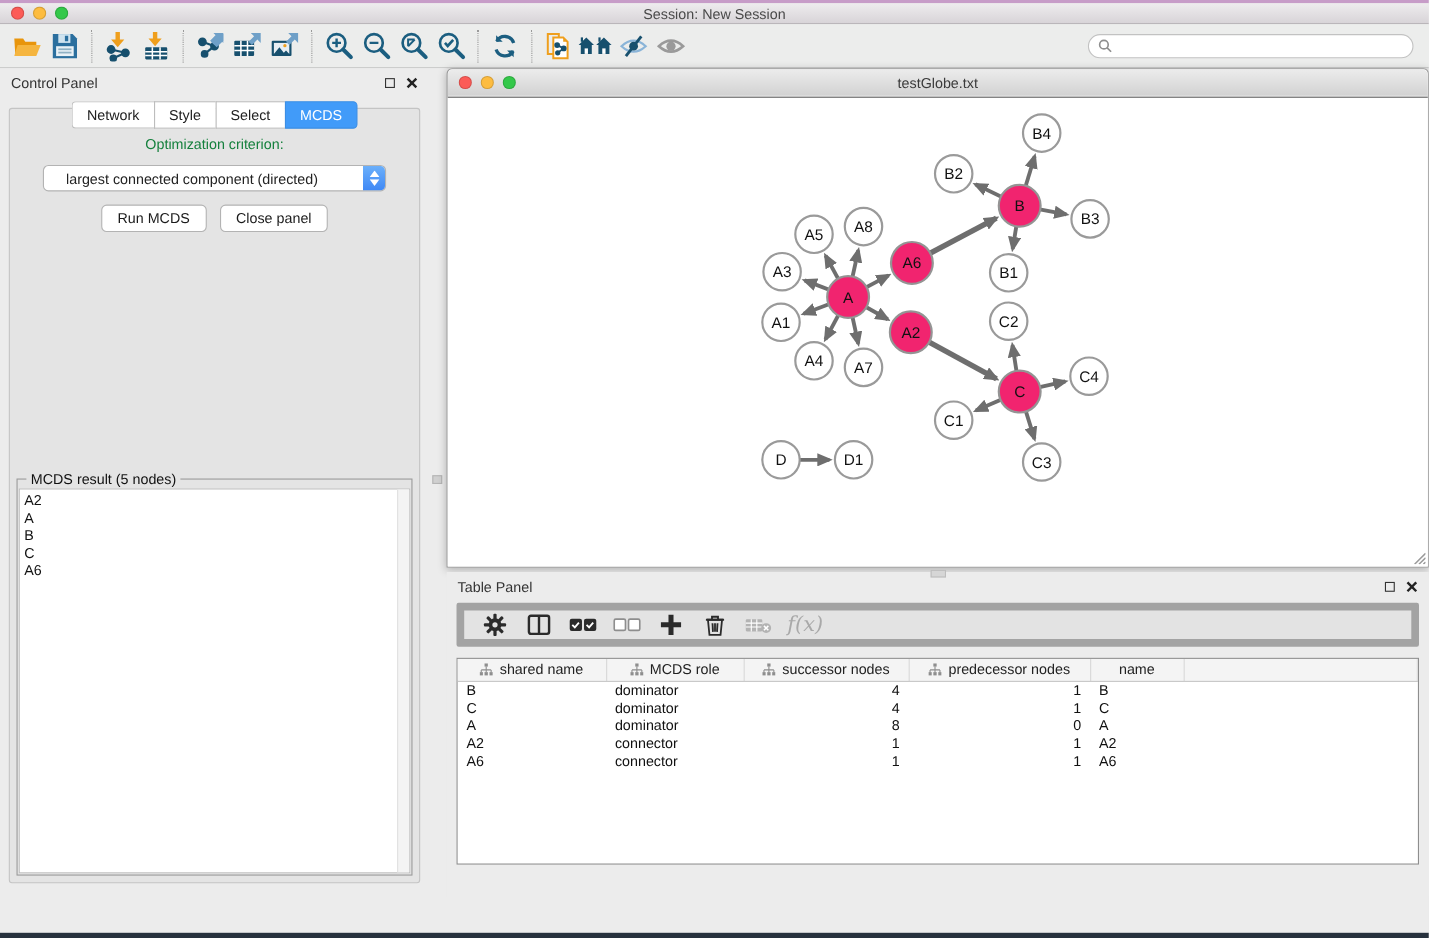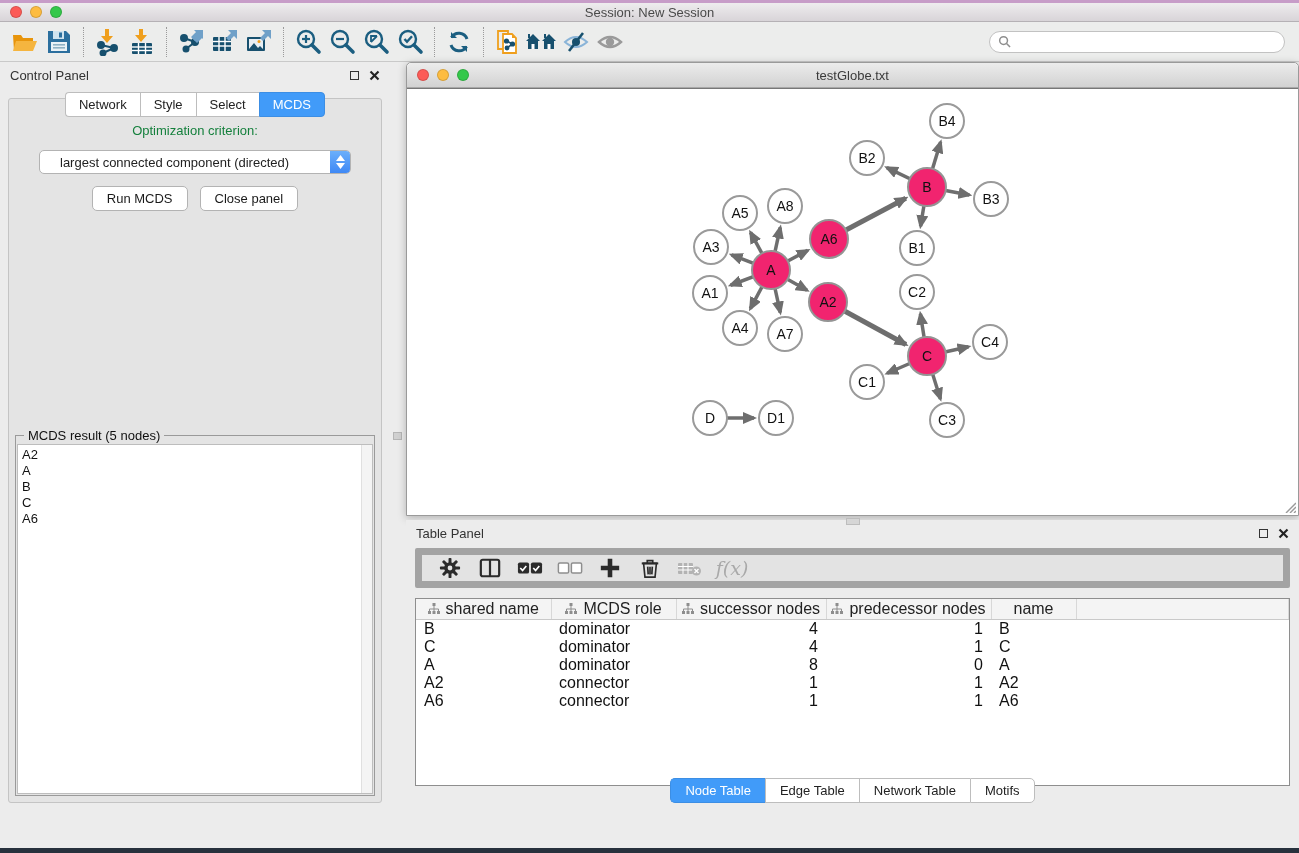--- a/index.html
+++ b/index.html
@@ -77,21 +77,21 @@
   .resize-grip { position:absolute; right:2px; bottom:2px; width:12px; height:12px; }
 
   
   .table-panel { position:absolute; top:520px; left:406px; right:0; bottom:38px; background:#ececec; }
   .tp-toolbar { position:absolute; top:28px; left:9px; right:9px; height:40px; background:#e3e3e3;
     border:7px solid #a3a3a3; border-radius:2px; display:flex; align-items:center; padding:0 10px; gap:4px; }
   .tp-btn { width:36px; height:32px; display:flex; align-items:center; justify-content:center; cursor:pointer; }
   .tp-btn.disabled { cursor:default; }
   .fx-label { font-family:"DejaVu Serif", serif; font-style:italic; font-size:19px; color:#a9a9a9; padding-left:4px; }
   .data-table-wrap { position:absolute; top:78px; left:9px; right:9px; height:188px; background:#fff; border:1px solid #8e8e8e; overflow:hidden; }
-  table.data-table { border-collapse:collapse; width:100%; font-size:16px; table-layout:fixed; }
+  table.data-table { border-collapse:collapse; width:100%; font-size:13px; table-layout:fixed; }
   table.data-table th { background:#f4f4f4; border-bottom:1px solid #c9c9c9; border-right:1px solid #d8d8d8;
     font-weight:normal; height:20px; text-align:center; color:#222; }
   table.data-table th .th-inner { display:flex; align-items:center; justify-content:center; gap:6px; }
   table.data-table td { height:16px; padding:0 8px; color:#111; white-space:nowrap; overflow:hidden; }
   td.num { text-align:right; padding-right:12px; }
   .tp-tabs { position:absolute; bottom:12px; left:0; right:0; display:flex; justify-content:center; }
   .tp-tab { padding:4px 14px; background:#fff; border:1px solid #bdbdbd; border-right:none; font-size:13px; cursor:pointer; }
   .tp-tab:first-child { border-radius:5px 0 0 5px; }
   .tp-tab:last-child { border-right:1px solid #bdbdbd; border-radius:0 5px 5px 0; }
   .tp-tab.active { background:#419bf9; border-color:#3c8ee4; color:#fff; }
@@ -637,23 +637,17 @@
               <td>A6</td>
               <td>connector</td>
               <td class="num">1</td>
               <td class="num">1</td>
               <td>A6</td>
               <td></td>
             </tr>
           </tbody>
       </table>
     </div>
-    <div class="tp-tabs">
-        <div class="tp-tab active">Node Table</div>
-        <div class="tp-tab">Edge Table</div>
-        <div class="tp-tab">Network Table</div>
-        <div class="tp-tab">Motifs</div>
-      </div>
   </div>
 
 
   <div class="wall-bottom"></div>
 </div>
 
 </body></html>

